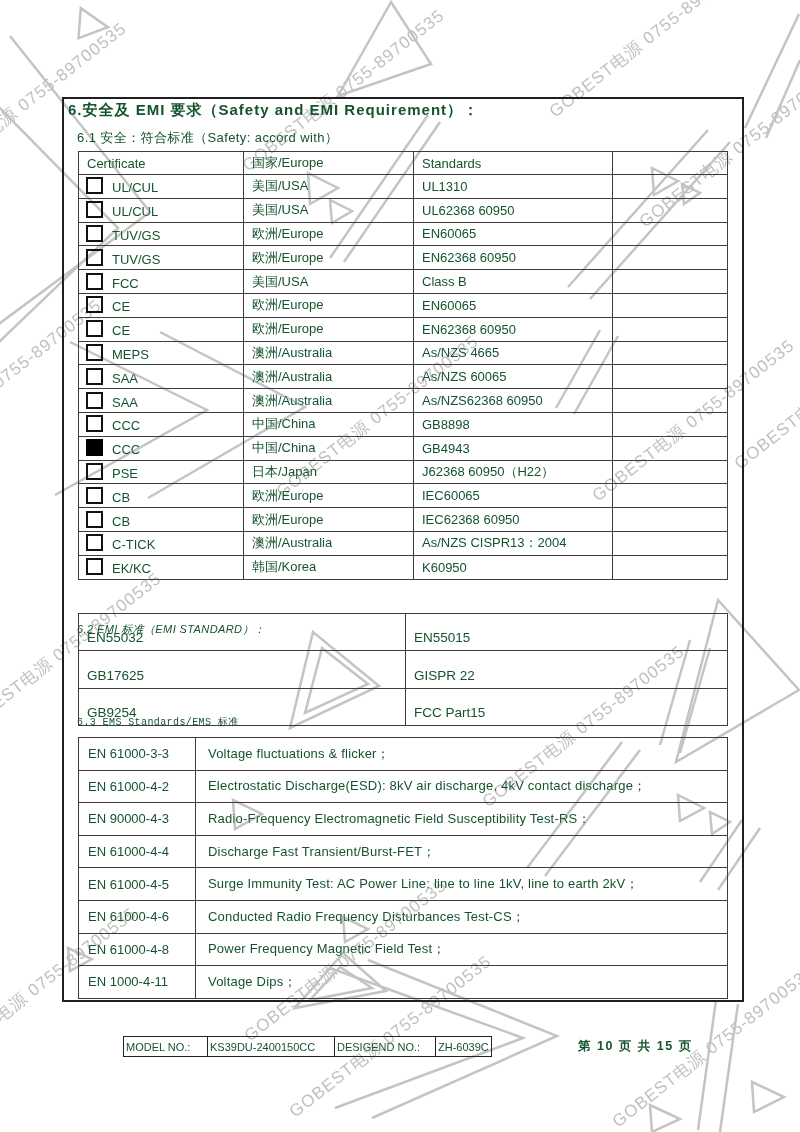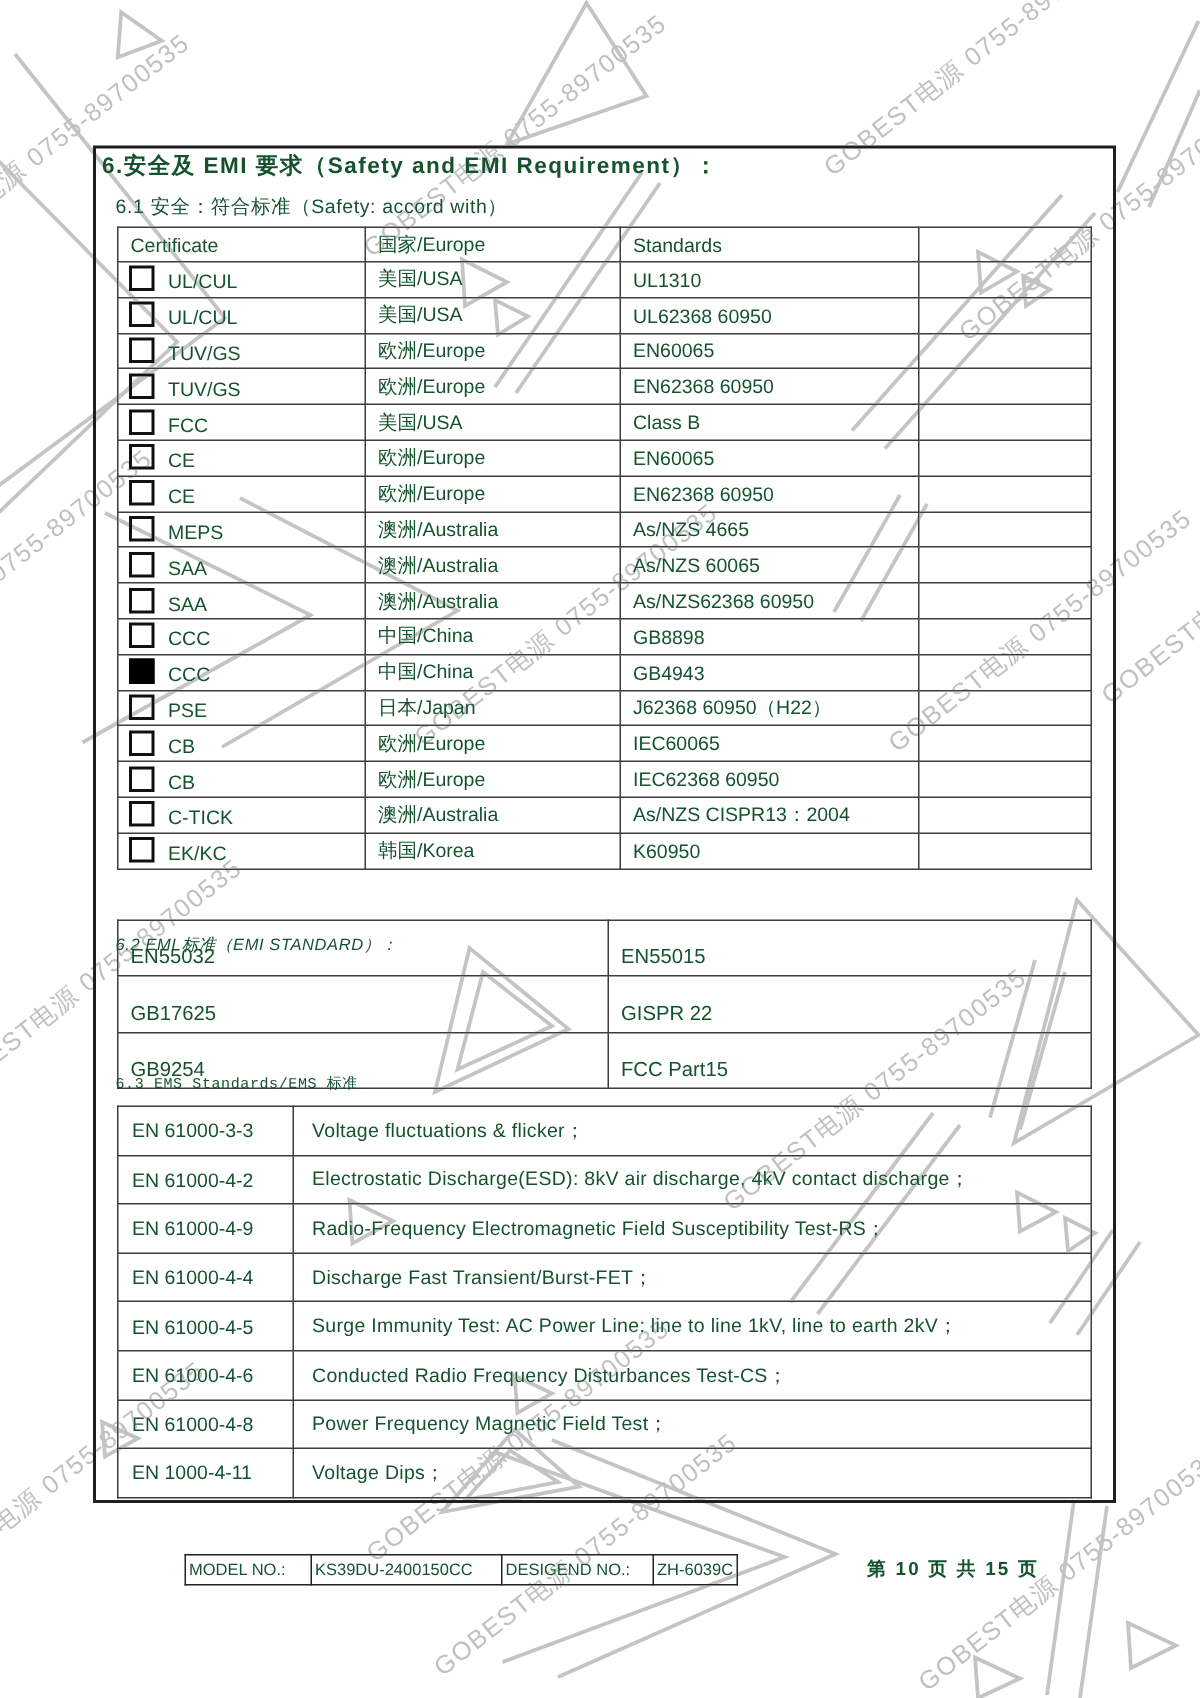--- a/index.html
+++ b/index.html
@@ -204,21 +204,21 @@
     <tbody>
         <tr>
       <td>EN 61000-3-3</td>
       <td class="desc">Voltage fluctuations &amp; flicker；</td>
     </tr>
     <tr>
       <td>EN 61000-4-2</td>
       <td class="desc">Electrostatic Discharge(ESD): 8kV air discharge, 4kV contact discharge；</td>
     </tr>
     <tr>
-      <td>EN 61000-4-9</td>
+      <td>EN 90000-4-3</td>
       <td class="desc">Radio-Frequency Electromagnetic Field Susceptibility Test-RS；</td>
     </tr>
     <tr>
       <td>EN 61000-4-4</td>
       <td class="desc">Discharge Fast Transient/Burst-FET；</td>
     </tr>
     <tr>
       <td>EN 61000-4-5</td>
       <td class="desc">Surge Immunity Test: AC Power Line: line to line 1kV, line to earth 2kV；</td>
     </tr>

